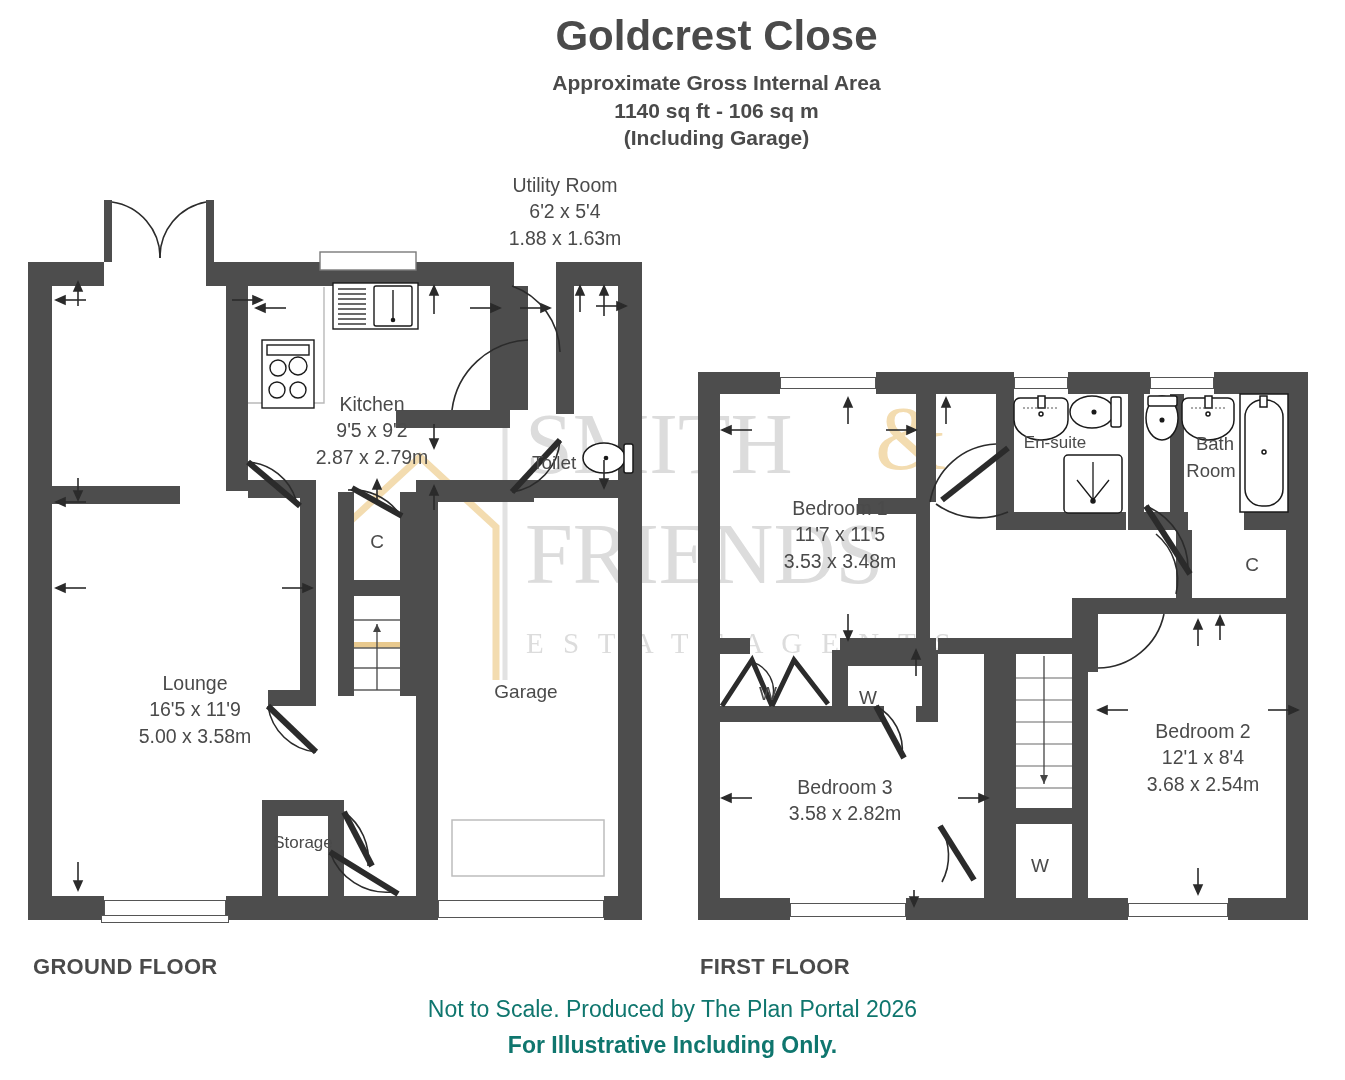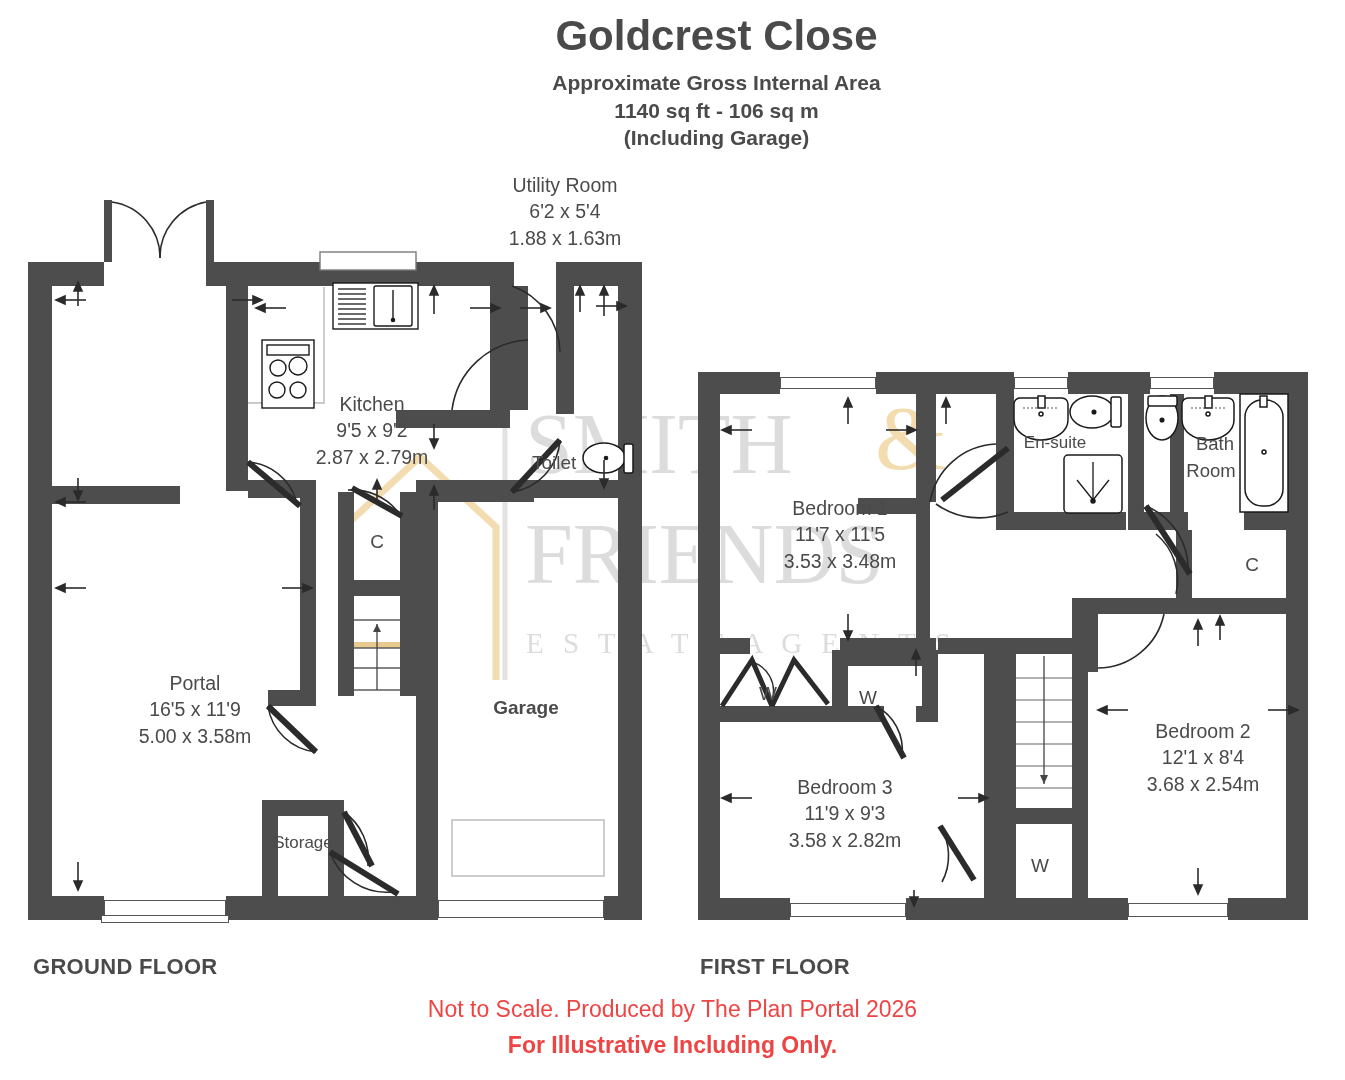--- a/index.html
+++ b/index.html
@@ -11,21 +11,21 @@
   }
   .page{position:absolute;inset:0;}
 
   
   .hdr{position:absolute;left:0;top:0;width:1345px;text-align:center;margin-left:44px;}
   .hdr .title{font-size:42px;font-weight:bold;color:#4a4a4a;letter-spacing:0px;margin-top:12px;}
   .hdr .sub{font-size:21px;font-weight:bold;color:#4a4a4a;margin-top:9px;line-height:1.32;}
 
   
   .ff-label{position:absolute;font-size:22px;font-weight:bold;color:#4a4a4a;letter-spacing:.3px;}
-  .foot{position:absolute;left:0;width:1345px;text-align:center;color:#ef4444;}
+  .foot{position:absolute;left:0;width:1345px;text-align:center;color:#0f766e;}
   .foot.l1{top:996px;font-size:23px;}
   .foot.l2{top:1032px;font-size:23px;font-weight:bold;}
 
   
   .plan{position:absolute;}
   .w{position:absolute;background:#4d4d4d;}          
   .win{position:absolute;background:#ffffff;border:1px solid #555;box-sizing:border-box;}
   .room-lbl{position:absolute;text-align:center;font-size:19.5px;line-height:1.35;color:#4a4a4a;white-space:nowrap;}
   .room-lbl .nm{display:block;}
   .tiny{position:absolute;font-size:19px;color:#4a4a4a;text-align:center;white-space:nowrap;}
@@ -285,26 +285,26 @@
     </svg>
 
 
     <div class="room-lbl" style="left:272px;top:391px;width:200px;">
       <span class="nm">Kitchen</span>
       <span class="nm">9'5 x 9'2</span>
       <span class="nm">2.87 x 2.79m</span>
     </div>
 
     <div class="room-lbl" style="left:90px;top:670px;width:210px;">
-      <span class="nm">Portal</span>
+      <span class="nm">Lounge</span>
       <span class="nm">16'5 x 11'9</span>
       <span class="nm">5.00 x 3.58m</span>
     </div>
 
-    <div class="tiny" style="left:458px;top:697px;width:136px;font-weight:bold;">Garage</div>
+    <div class="tiny" style="left:458px;top:681px;width:136px;">Garage</div>
     <div class="tiny" style="left:508px;top:452px;width:90px;text-align:left;padding-left:24px;">Toilet</div>
     <div class="tiny" style="left:262px;top:833px;width:82px;font-size:17px;">Storage</div>
     <div class="tiny" style="left:354px;top:531px;width:46px;">C</div>
 
     <div class="ext-lbl" style="left:440px;top:172px;width:250px;">
       <div>Utility Room</div>
       <div>6'2 x 5'4</div>
       <div>1.88 x 1.63m</div>
     </div>
   </div>
@@ -516,21 +516,20 @@
     </div>
 
     <div class="room-lbl" style="left:408px;top:718px;width:210px;">
       <span class="nm">Bedroom 2</span>
       <span class="nm">12'1 x 8'4</span>
       <span class="nm">3.68 x 2.54m</span>
     </div>
 
     <div class="room-lbl" style="left:20px;top:774px;width:270px;">
       <span class="nm">Bedroom 3</span>
-      <span class="nm">11'9 x 9'3</span>
       <span class="nm">3.58 x 2.82m</span>
     </div>
 
     <div class="tiny" style="left:312px;top:433px;width:106px;font-size:17px;">En-suite</div>
     <div class="tiny" style="left:482px;top:433px;width:86px;font-size:18.5px;">Bath</div>
     <div class="tiny" style="left:478px;top:460px;width:86px;font-size:18.5px;">Room</div>
 
     <div class="tiny" style="left:542px;top:554px;width:40px;">C</div>
     <div class="tiny" style="left:58px;top:683px;width:40px;">W</div>
     <div class="tiny" style="left:158px;top:687px;width:40px;">W</div>

